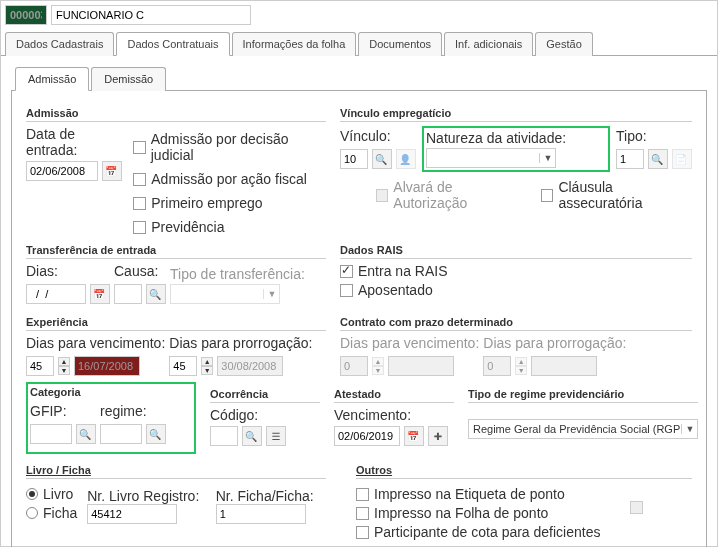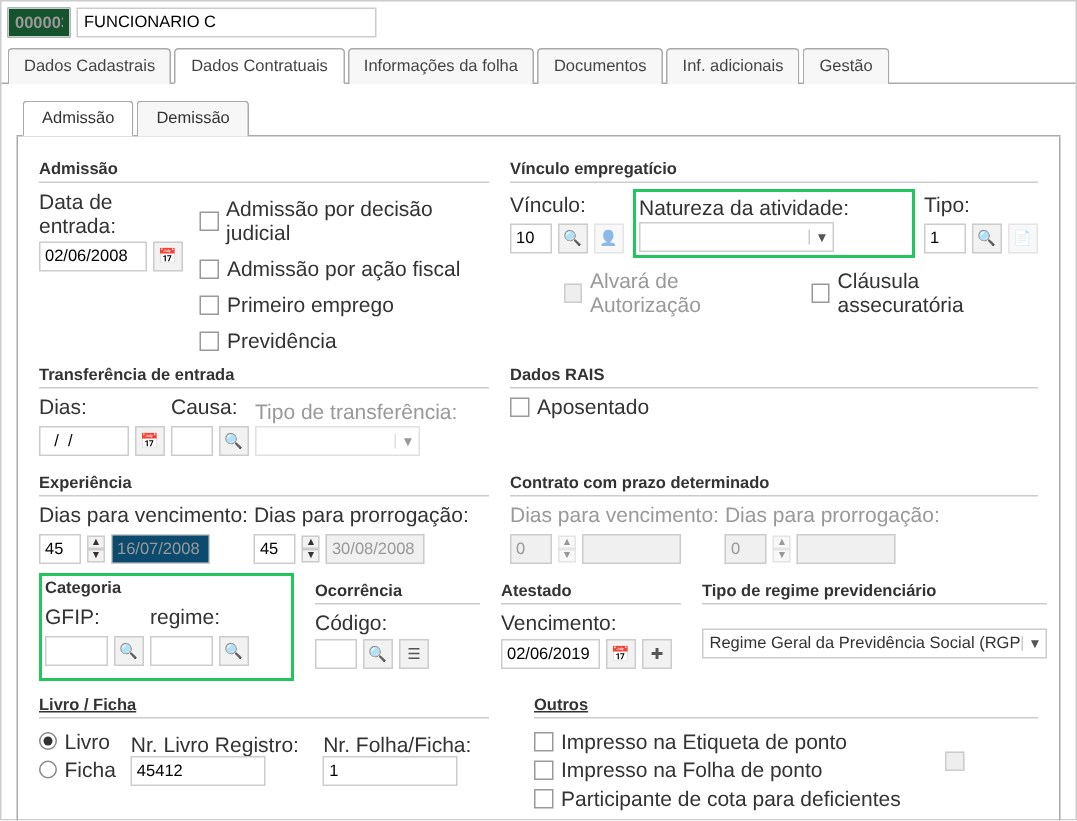--- a/index.html
+++ b/index.html
@@ -183,39 +183,43 @@
               <div class="select" style="width:110px; opacity:.6;">
                 <span></span>
                   <span class="caret">▼</span>
               </div>
             </div>
           </div>
         </div>
         <div class="col-r">
           <div class="section-title">Dados RAIS</div>
           <div class="chk-row">
+              <span class="chk checked"></span>
+              <span class="lbl">Entra na RAIS</span>
+            </div>
+          <div class="chk-row">
               <span class="chk"></span>
               <span class="lbl">Aposentado</span>
             </div>
         </div>
       </div>
 
       <div class="cols">
         <div class="col-l">
           <div class="section-title">Experiência</div>
           <div class="row">
             <div class="stack">
               <span class="lbl">Dias para vencimento:</span>
               <div class="row">
                 <input class="txt small" value="45" style="">
                 <div class="spin">
                     <div>▲</div>
                     <div>▼</div>
                   </div>
-                <input class="txt" style="width: 66px; background: #0c4a6e; color: rgb(153, 153, 153);" readonly="" value="16/07/2008">
+                <input class="txt" style="width: 66px; background: #7f1d1d; color: rgb(153, 153, 153);" readonly="" value="16/07/2008">
               </div>
             </div>
             <div class="stack">
               <span class="lbl">Dias para prorrogação:</span>
               <div class="row">
                 <input class="txt small" value="45" style="">
                 <div class="spin">
                     <div>▲</div>
                     <div>▼</div>
                   </div>
@@ -315,21 +319,21 @@
               <div class="chk-row">
                   <span class="radio"></span>
                   <span class="lbl">Ficha</span>
                 </div>
             </div>
             <div class="stack">
               <span class="lbl">Nr. Livro Registro:</span>
               <input class="txt" style="width: 90px;" value="45412">
             </div>
             <div class="stack">
-              <span class="lbl">Nr. Folha/Ficha:</span>
+              <span class="lbl">Nr. Ficha/Ficha:</span>
               <input class="txt" style="width: 90px;" value="1">
             </div>
           </div>
         </div>
         <div style="flex:1;">
           <div class="section-title">Outros</div>
           <div style="display:flex; gap:30px;">
             <div>
               <div class="chk-row">
                   <span class="chk"></span>

